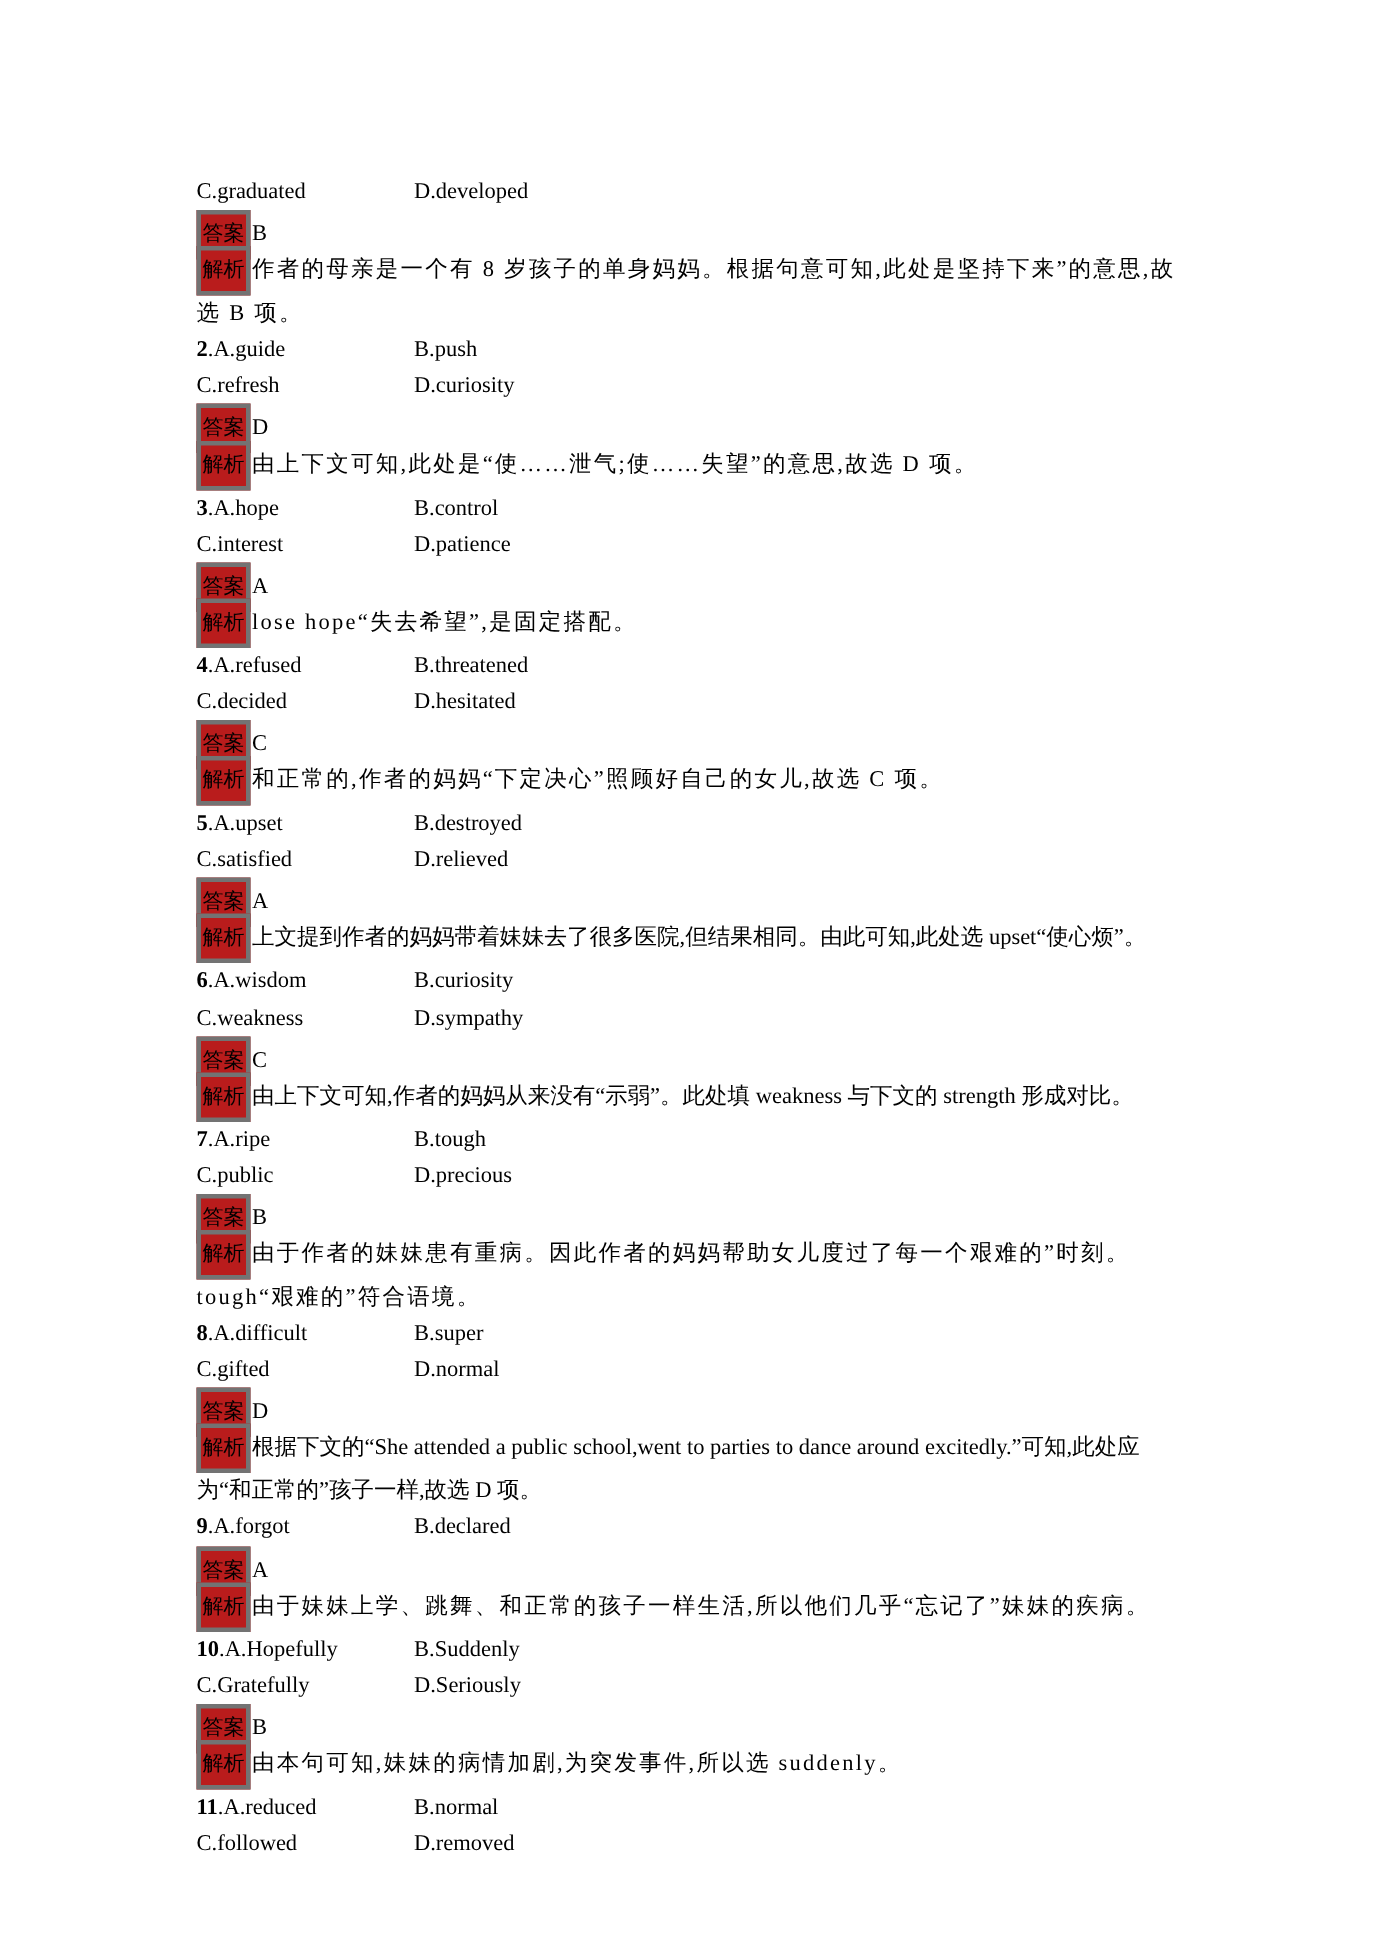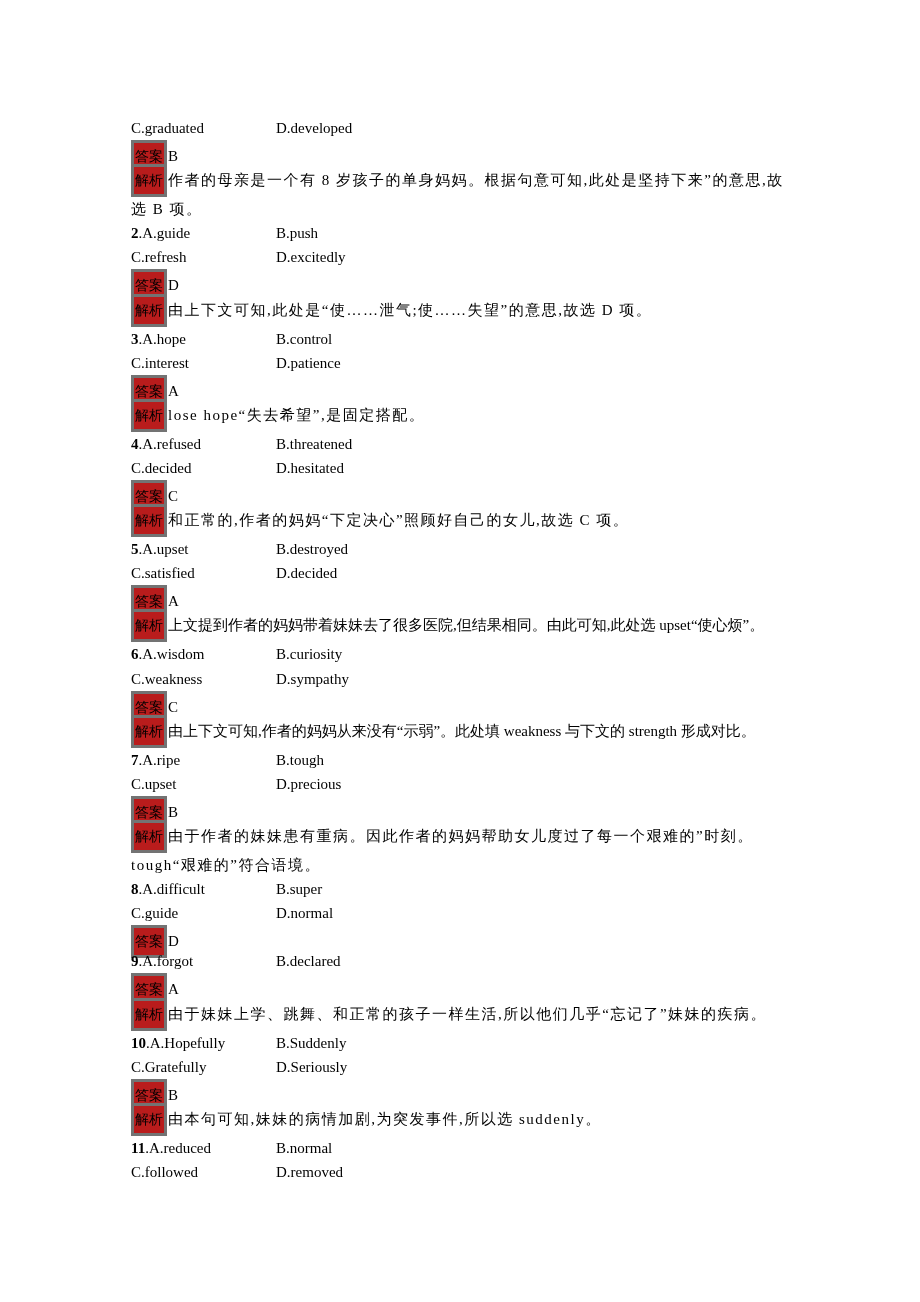--- a/index.html
+++ b/index.html
@@ -34,21 +34,21 @@
     </div>
   </div>
 
   <div>
     <div class="line opts">
       <span class="opt-left"><span class="qnum">2</span><span>.A.guide</span></span>
       <span>B.push</span>
     </div>
     <div class="line opts">
       <span class="opt-left">C.refresh</span>
-      <span>D.excitedly</span>
+      <span>D.curiosity</span>
     </div>
     <div class="line">
       <span class="label">答案</span><span>D</span>
     </div>
     <div class="expl">
       <span class="label">解析</span><span class="cn">由上下文可知,此处是“使……泄气;使……失望”的意思,故选 D 项。</span>
     </div>
   </div>
 
   <div>
@@ -85,21 +85,21 @@
     </div>
   </div>
 
   <div>
     <div class="line opts">
       <span class="opt-left"><span class="qnum">5</span><span>.A.upset</span></span>
       <span>B.destroyed</span>
     </div>
     <div class="line opts">
       <span class="opt-left">C.satisfied</span>
-      <span>D.decided</span>
+      <span>D.relieved</span>
     </div>
     <div class="line">
       <span class="label">答案</span><span>A</span>
     </div>
     <div class="expl">
       <span class="label">解析</span><span>上文提到作者的妈妈带着妹妹去了很多医院,但结果相同。由此可知,此处选 upset“使心烦”。</span>
     </div>
   </div>
 
   <div>
@@ -118,42 +118,45 @@
       <span class="label">解析</span><span>由上下文可知,作者的妈妈从来没有“示弱”。此处填 weakness 与下文的 strength 形成对比。</span>
     </div>
   </div>
 
   <div>
     <div class="line opts">
       <span class="opt-left"><span class="qnum">7</span><span>.A.ripe</span></span>
       <span>B.tough</span>
     </div>
     <div class="line opts">
-      <span class="opt-left">C.upset</span>
+      <span class="opt-left">C.public</span>
       <span>D.precious</span>
     </div>
     <div class="line">
       <span class="label">答案</span><span>B</span>
     </div>
     <div class="expl">
       <span class="label">解析</span><span class="cn">由于作者的妹妹患有重病。因此作者的妈妈帮助女儿度过了每一个艰难的”时刻。tough“艰难的”符合语境。</span>
     </div>
   </div>
 
   <div>
     <div class="line opts">
       <span class="opt-left"><span class="qnum">8</span><span>.A.difficult</span></span>
       <span>B.super</span>
     </div>
     <div class="line opts">
-      <span class="opt-left">C.guide</span>
+      <span class="opt-left">C.gifted</span>
       <span>D.normal</span>
     </div>
     <div class="line">
       <span class="label">答案</span><span>D</span>
+    </div>
+    <div class="expl">
+      <span class="label">解析</span><span>根据下文的“She attended a public school,went to parties to dance around excitedly.”可知,此处应为“和正常的”孩子一样,故选 D 项。</span>
     </div>
   </div>
 
   <div>
     <div class="line opts">
       <span class="opt-left"><span class="qnum">9</span><span>.A.forgot</span></span>
       <span>B.declared</span>
     </div>
     <div class="line">
       <span class="label">答案</span><span>A</span>

